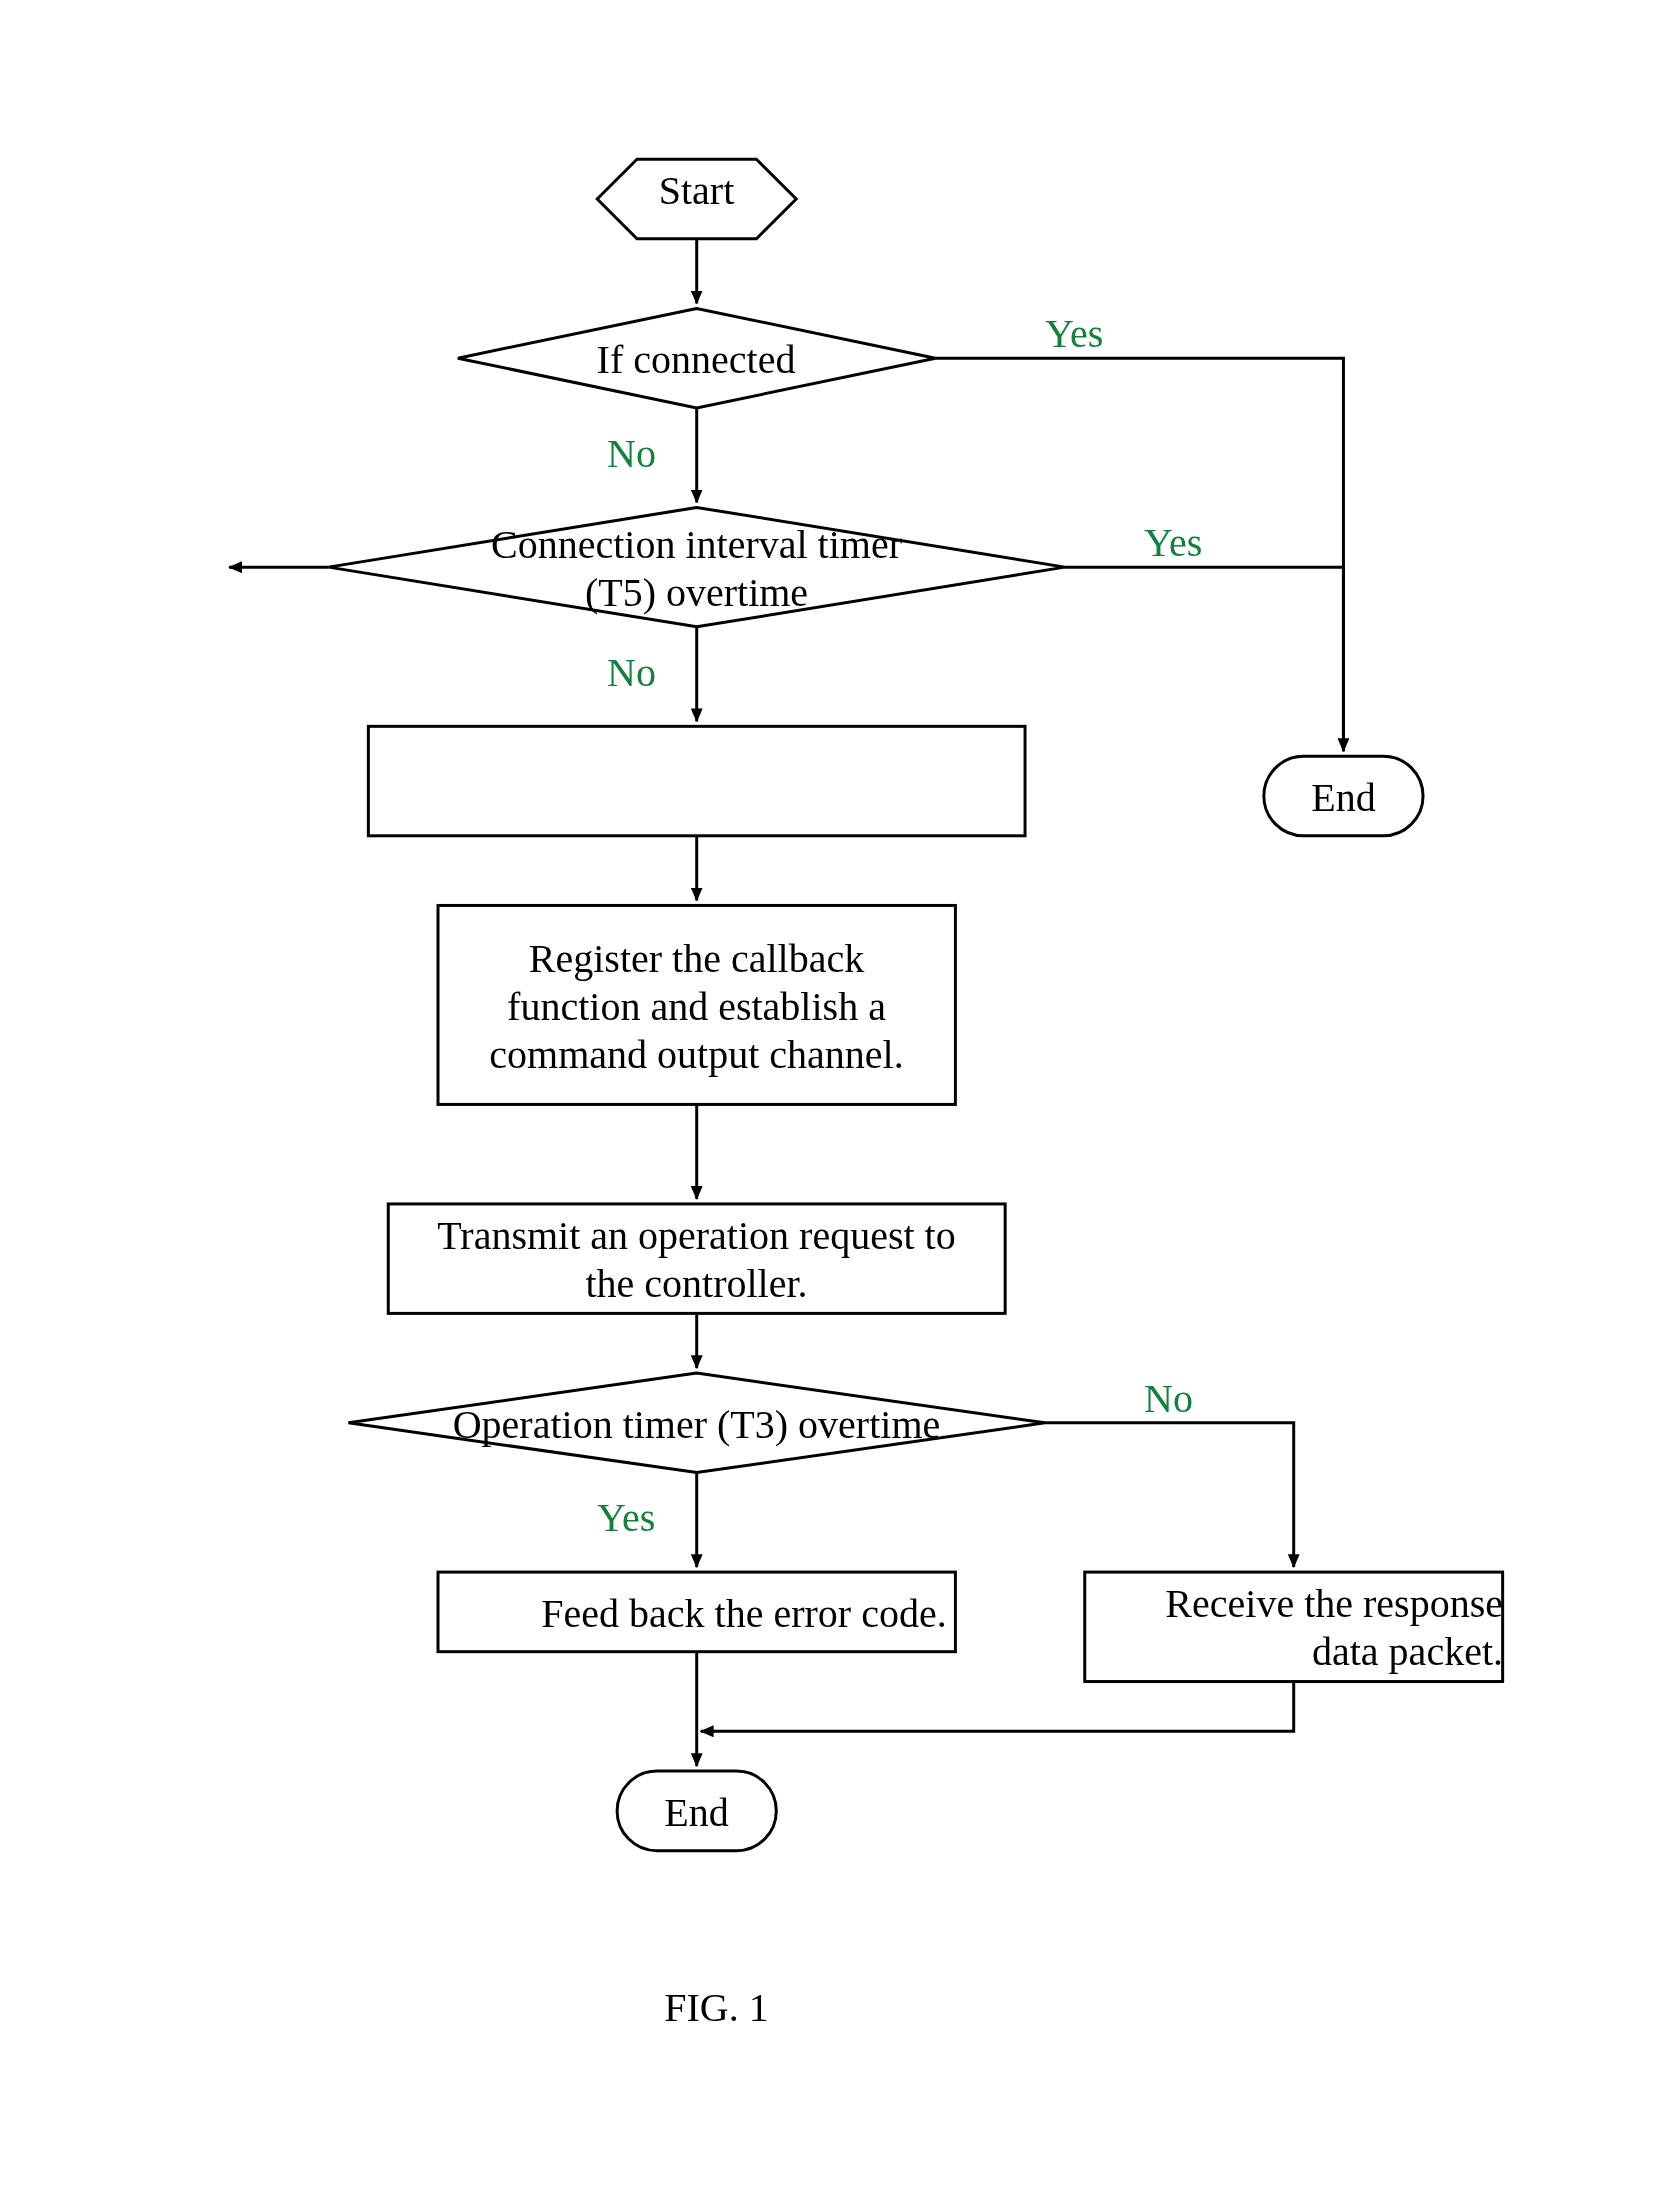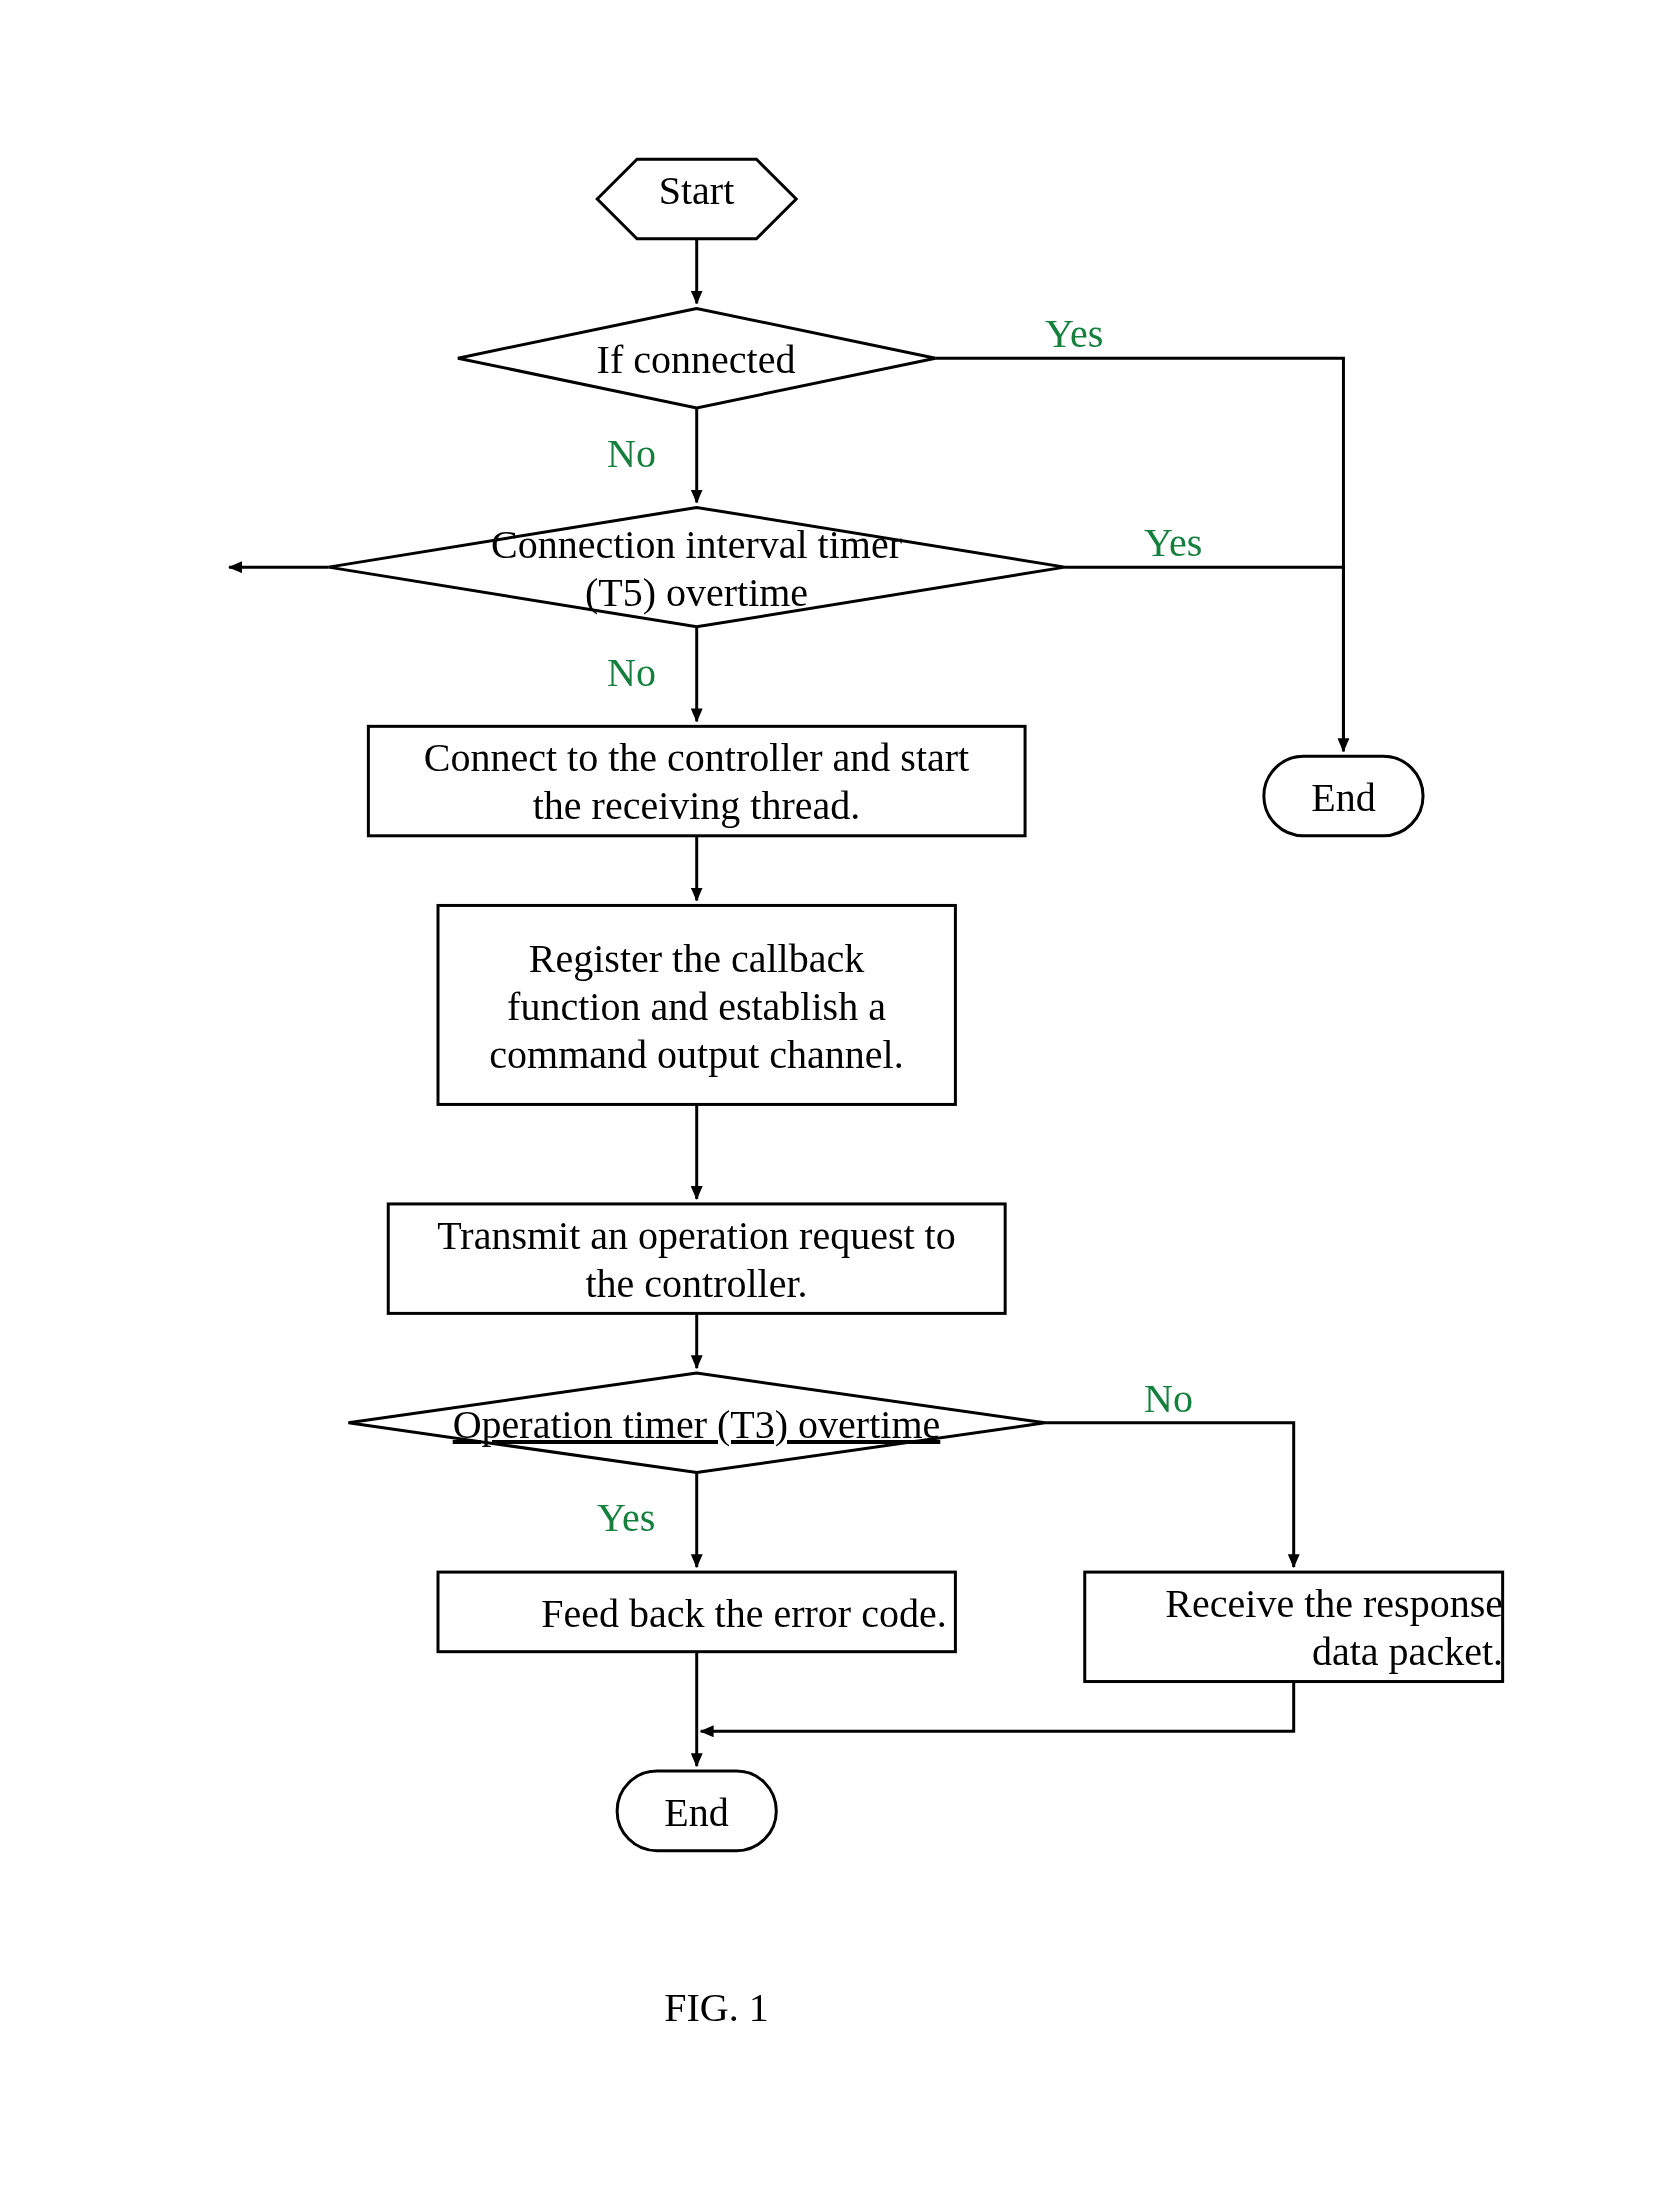--- a/index.html
+++ b/index.html
@@ -101,31 +101,29 @@
 
 </svg>
 
 <div class="node-text" style="left:597px; top:167px; width:199px;">Start</div>
 
 <div class="node-text" style="left:537px; top:336px; width:318px;">If connected</div>
 
 <div class="node-text" style="left:378px; top:521px; width:637px;">Connection interval timer
 (T5) overtime</div>
 
-<div class="node-text" style="left:368px; top:734px; width:657px;">Connect to the controller and start
-the receiving thread.</div>
 
 <div class="node-text" style="left:388px; top:1212px; width:617px;">Transmit an operation request to
 the controller.</div>
 
 <div class="node-text" style="left:438px; top:935px; width:517px;">Register the callback
 function and establish a
 command output channel.</div>
 
-<div class="node-text" style="left:398px; top:1401px; width:597px;text-decoration:underline;">Operation timer (T3) overtime</div>
+<div class="node-text" style="left:398px; top:1401px; width:597px;">Operation timer (T3) overtime</div>
 
 <div class="node-text" style="left:438px; top:1590px; width:612px;">Feed back the error code.</div>
 
 <div class="node-text" style="left:1085px; top:1580px; width:418px;text-align:right;">Receive the response
 data packet.</div>
 
 <div class="node-text" style="left:1264px; top:774px; width:159px;">End</div>
 
 <div class="node-text" style="left:617px; top:1789px; width:159px;">End</div>
 

